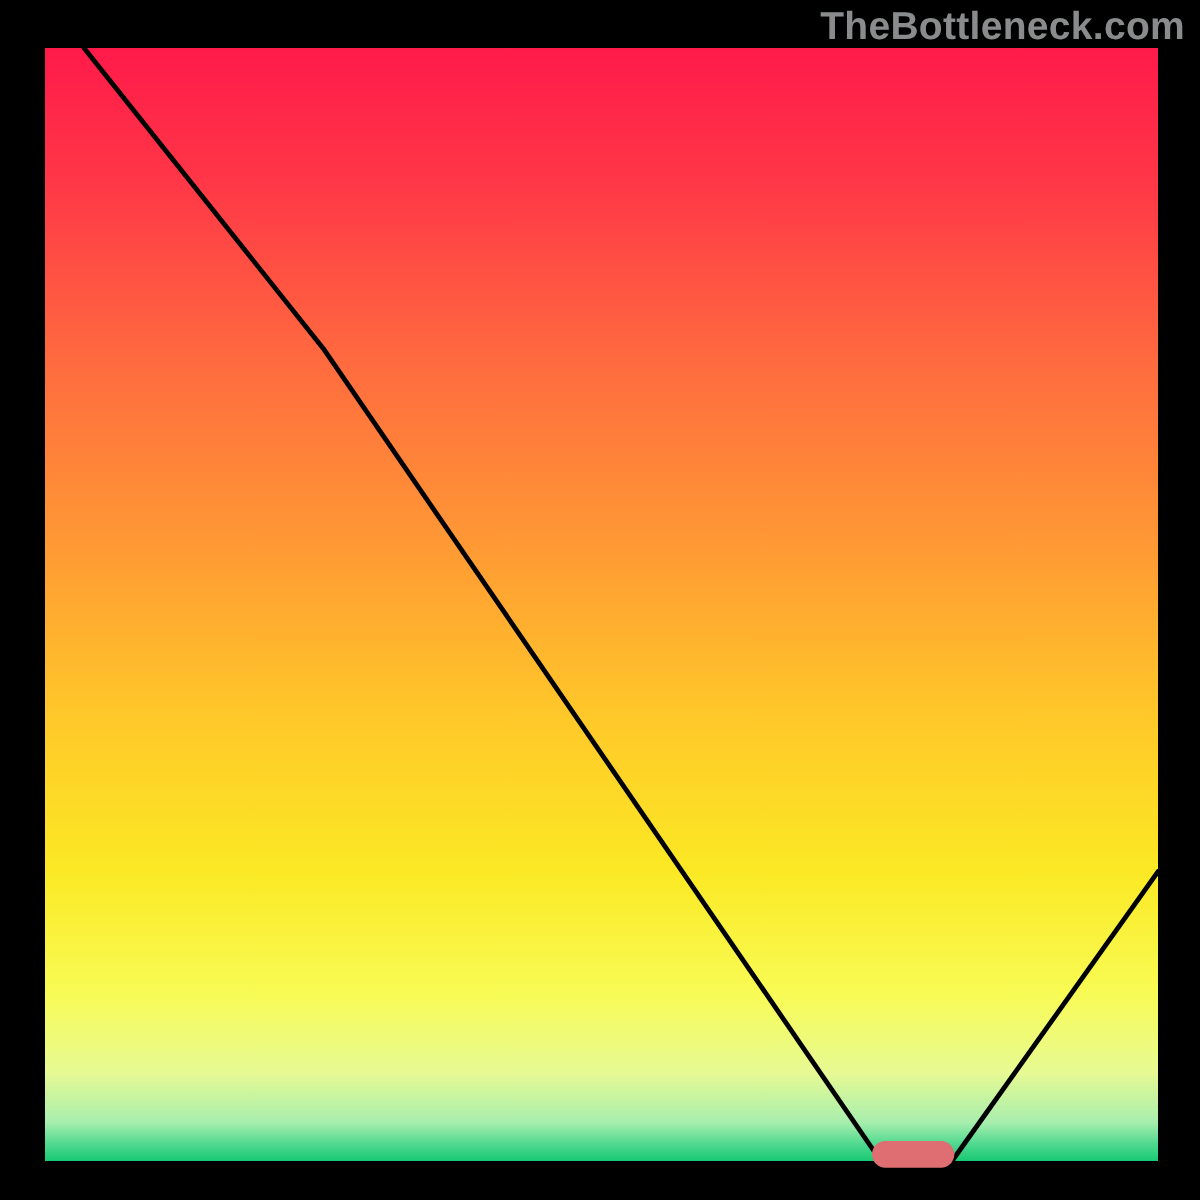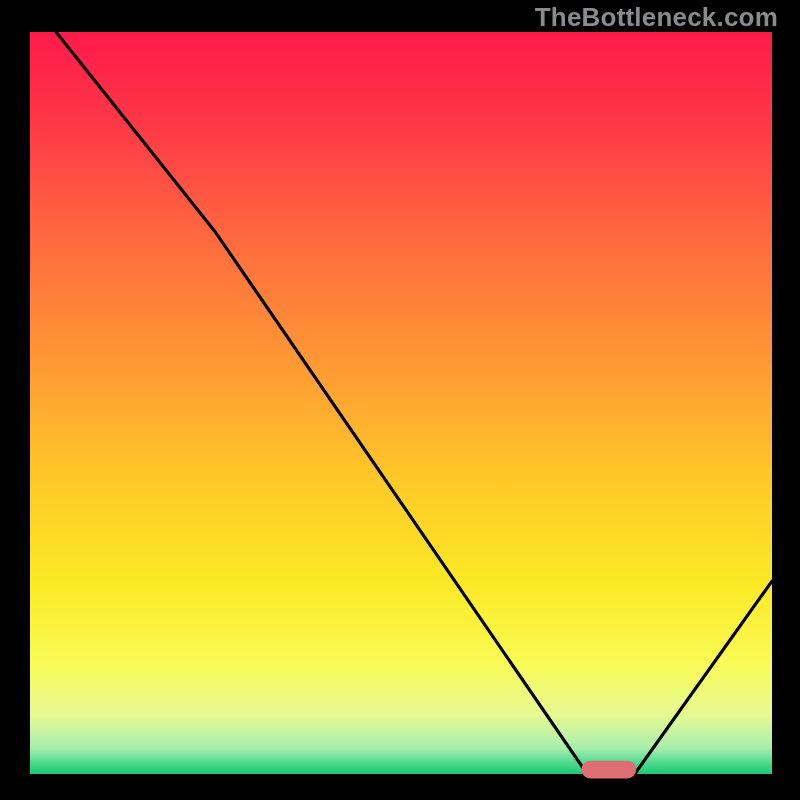--- a/index.html
+++ b/index.html
@@ -12,21 +12,21 @@
   }
   .stage {
     position: relative;
     width: 800px;
     height: 800px;
     background: #000;
   }
   .watermark {
     position: absolute;
     top: 2px;
-    right: 22px;
+    right: 10px;
     font-family: Arial, Helvetica, sans-serif;
     font-size: 26px;
     font-weight: 600;
     color: #8a8b8c;
     letter-spacing: 0.2px;
   }
   svg {
     position: absolute;
     left: 0;
     top: 0;

